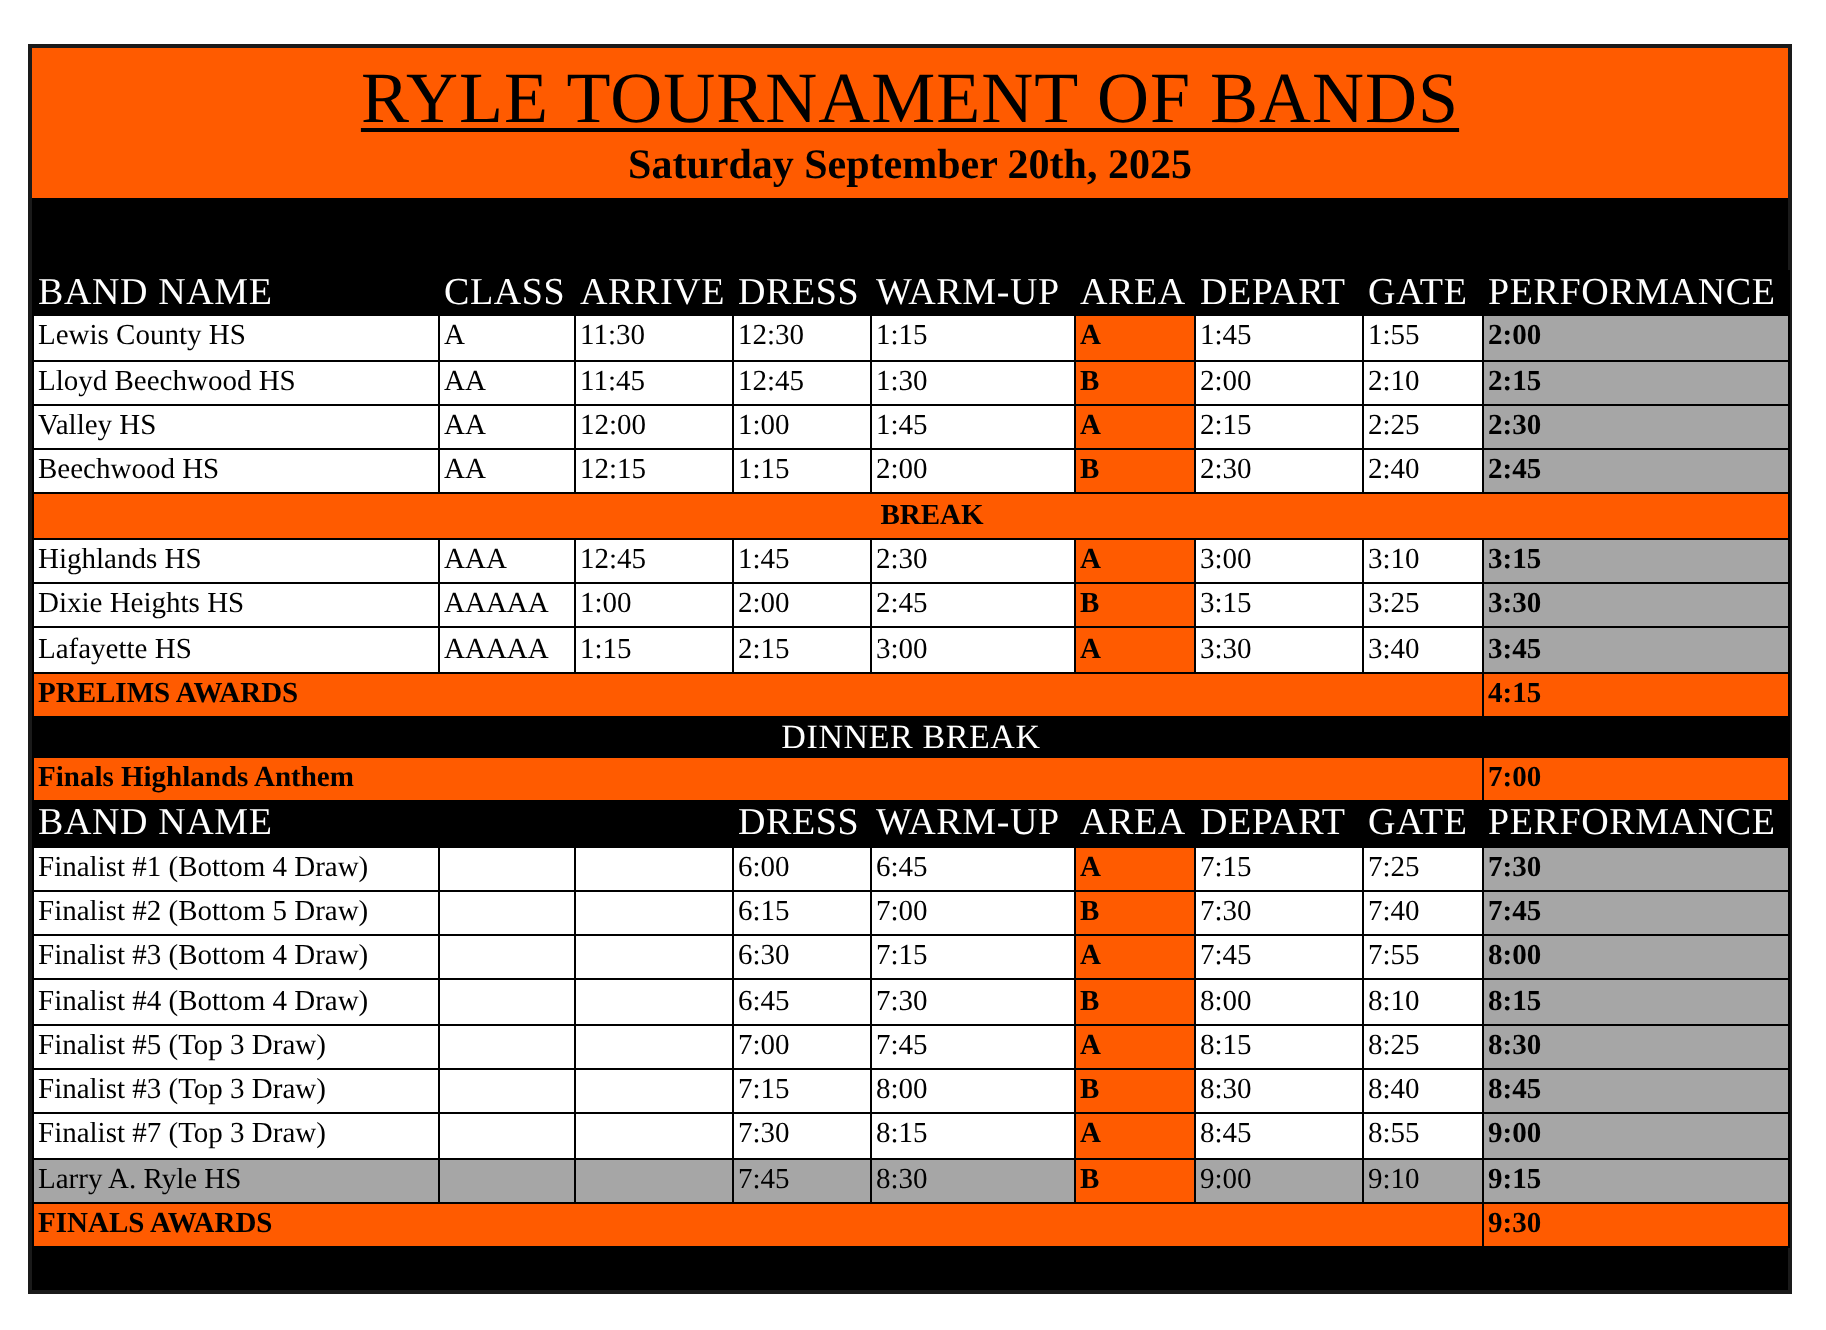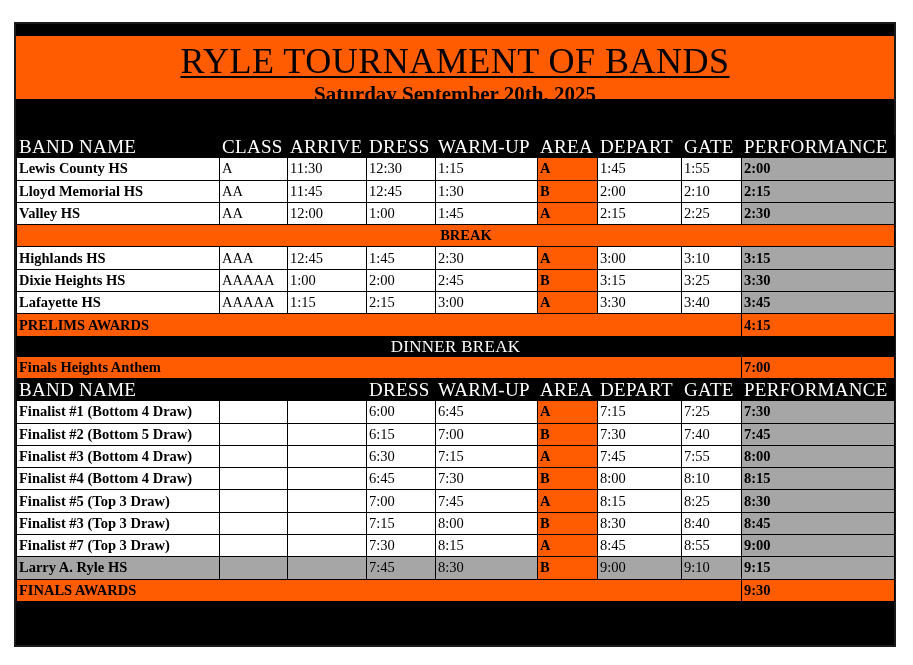--- a/index.html
+++ b/index.html
@@ -1,38 +1,38 @@
 <!DOCTYPE html>
 <html><head>
 <meta charset="utf-8">
 <style>
   html, body { margin:0; padding:0; background:#ffffff; }
   body { width:913px; height:665px; position:relative; overflow:hidden;
          font-family:"DejaVu Serif","Liberation Serif",serif; color:#000; }
   .sheet { position:absolute; left:14px; top:22px; width:882px; height:625px;
            border:2px solid #1a1a1a; box-sizing:border-box; background:#000; }
-  .title-block { position:absolute; left:0; top:12px; width:878px; height:75px; background:#FF5B00; }
+  .title-block { position:absolute; left:0; top:0; width:878px; height:75px; background:#FF5B00; }
   .title { position:absolute; left:0; top:5px; width:100%; text-align:center;
            font-family:"Liberation Serif",serif; font-size:36px; letter-spacing:0.5px;
            text-decoration:underline; text-decoration-thickness:2px; text-underline-offset:3px;
            font-variant:small-caps; font-weight:normal; line-height:40px; }
   .subtitle { position:absolute; left:0; top:46px; width:100%; text-align:center;
               font-family:"Liberation Serif",serif; font-weight:bold; font-size:21px; line-height:24px; }
   .black-band { position:absolute; left:0; top:75px; width:878px; height:36px; background:#000; }
 
   table.sched { position:absolute; left:0; top:111px; width:878px; border-collapse:collapse; table-layout:fixed;
                 font-family:"Liberation Serif",serif; font-size:14.5px; }
   table.sched td { height:22.3px; padding:0 2px; box-sizing:border-box; border:1.5px solid #000;
                    white-space:nowrap; overflow:hidden; line-height:19px; vertical-align:middle; }
   .c-name { width:203px; } .c-class { width:68px; } .c-arr { width:79px; } .c-dress { width:69px; }
   .c-warm { width:102px; } .c-area { width:60px; } .c-dep { width:84px; } .c-gate { width:60px; } .c-perf { width:153px; }
   tr.orange td { background:#FF5B00; font-weight:bold; }
   tr.header td { background:#000; color:#fff; font-size:19px; font-weight:normal; letter-spacing:0.3px; border-color:#000; }
   tr.band td { background:#fff; }
-  td.name { font-weight:bold; }
+  td.name { font-weight:normal; }
   td.area { background:#FF5B00 !important; font-weight:bold; }
   td.perf { background:#A6A6A6 !important; font-weight:bold; border-color:#000; }
   tr.gray td { background:#A6A6A6;margin-left:24px; }
   tr.break td { text-align:center; font-weight:bold;padding-left:23px; }
   tr.dinner td { background:#000; color:#fff; text-align:center; font-size:17px; height:17px; letter-spacing:0.3px; }
   td.time-cell { font-weight:bold; }
 </style>
 </head>
 <body>
 
@@ -72,41 +72,52 @@
           <td>A</td>
           <td>11:30</td>
           <td>12:30</td>
           <td>1:15</td>
           <td class="area">A</td>
           <td>1:45</td>
           <td>1:55</td>
           <td class="perf">2:00</td>
         </tr>
         <tr class="band">
-          <td class="name">Lloyd Memorial HS</td>
+          <td class="name">Lloyd Beechwood HS</td>
           <td>AA</td>
           <td>11:45</td>
           <td>12:45</td>
           <td>1:30</td>
           <td class="area">B</td>
           <td>2:00</td>
           <td>2:10</td>
           <td class="perf">2:15</td>
         </tr>
         <tr class="band">
           <td class="name">Valley HS</td>
           <td>AA</td>
           <td>12:00</td>
           <td>1:00</td>
           <td>1:45</td>
           <td class="area">A</td>
           <td>2:15</td>
           <td>2:25</td>
           <td class="perf">2:30</td>
         </tr>
+        <tr class="band">
+          <td class="name">Beechwood HS</td>
+          <td>AA</td>
+          <td>12:15</td>
+          <td>1:15</td>
+          <td>2:00</td>
+          <td class="area">B</td>
+          <td>2:30</td>
+          <td>2:40</td>
+          <td class="perf">2:45</td>
+        </tr>
         <tr class="orange break">
           <td colspan="9">BREAK</td>
         </tr>
         <tr class="band">
           <td class="name">Highlands HS</td>
           <td>AAA</td>
           <td>12:45</td>
           <td>1:45</td>
           <td>2:30</td>
           <td class="area">A</td>
@@ -137,21 +148,21 @@
           <td class="perf">3:45</td>
         </tr>
         <tr class="orange">
           <td colspan="8">PRELIMS AWARDS</td>
           <td class="time-cell">4:15</td>
         </tr>
         <tr class="dinner">
           <td colspan="9">DINNER BREAK</td>
         </tr>
         <tr class="orange">
-          <td colspan="8">Finals Heights Anthem</td>
+          <td colspan="8">Finals Highlands Anthem</td>
           <td class="time-cell">7:00</td>
         </tr>
         <tr class="header">
           <td>BAND NAME</td>
           <td></td>
           <td></td>
           <td>DRESS</td>
           <td>WARM-UP</td>
           <td>AREA</td>
           <td>DEPART</td>

